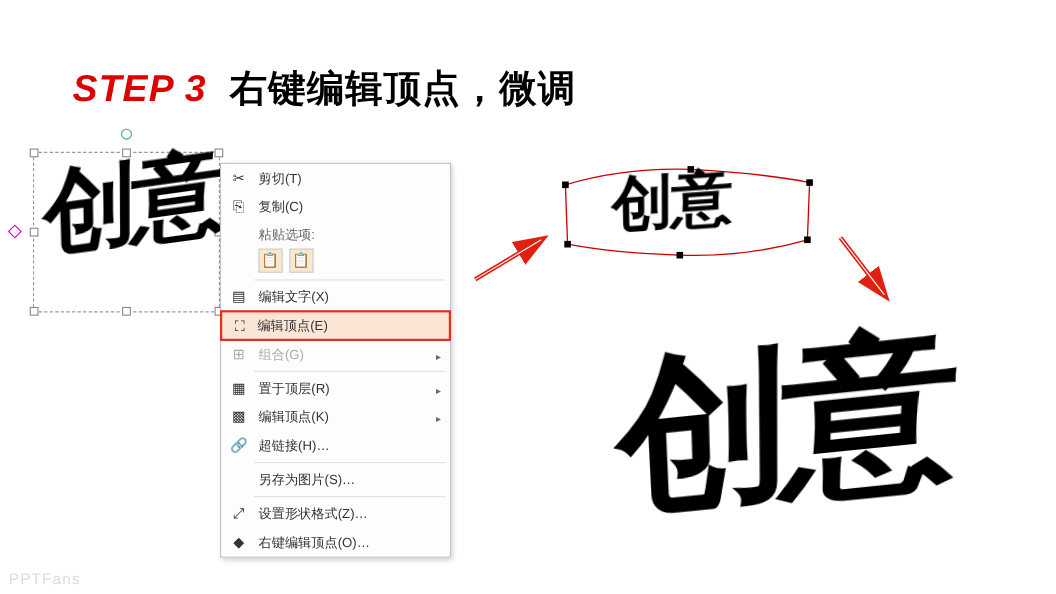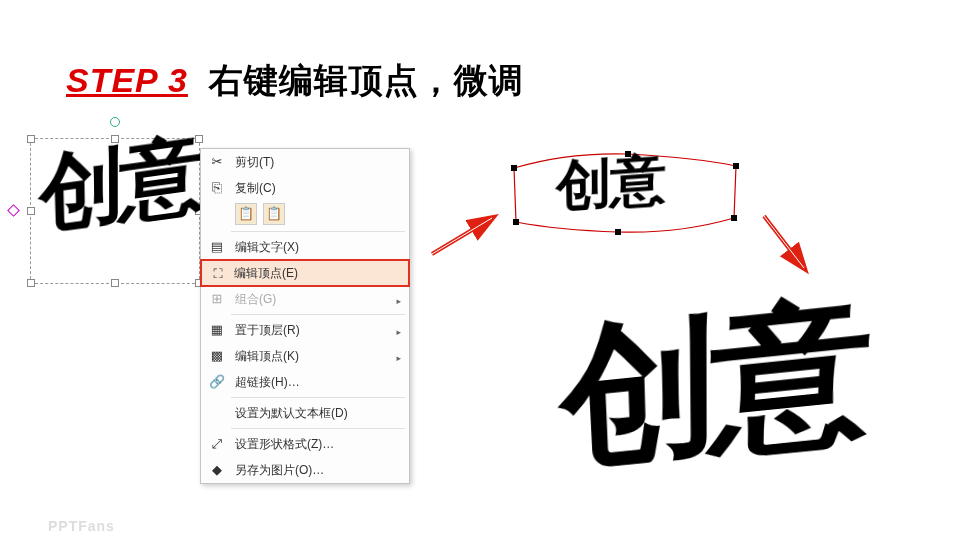--- a/index.html
+++ b/index.html
@@ -1,19 +1,19 @@
 <!DOCTYPE html>
 <html><head>
 <meta charset="utf-8">
 <style>
   * { margin: 0; padding: 0; box-sizing: border-box; }
   body { width: 960px; height: 540px; background: #fff; font-family: "Microsoft YaHei", sans-serif; position: relative; overflow: hidden; }
   
   .title { position: absolute; top: 58px; left: 66px; font-size: 34px; font-weight: 900; color: #000; letter-spacing: 1px; }
-  .title .red { color: #d00; font-weight: 900; font-style: italic; text-decoration: underline; }
+  .title .red { color: #d00; font-weight: 900; font-style: italic; }
   
   .wordart-box { position: absolute; top: 138px; left: 30px; width: 170px; height: 146px; border: 1px dashed #999; background: #fff; }
   .wordart-box .handle { width: 8px; height: 8px; background: #fff; border: 1px solid #888; position: absolute; }
   .wordart-box .h-tl { top: -4px; left: -4px; }
   .wordart-box .h-tr { top: -4px; right: -4px; }
   .wordart-box .h-bl { bottom: -4px; left: -4px; }
   .wordart-box .h-br { bottom: -4px; right: -4px; }
   .wordart-box .h-t { top: -4px; left: 50%; margin-left: -4px; }
   .wordart-box .h-b { bottom: -4px; left: 50%; margin-left: -4px; }
   .wordart-box .h-l { top: 50%; left: -4px; margin-top: -4px; }
@@ -35,21 +35,21 @@
   
   .arrow1 { position: absolute; top: 210px; left: 428px; }
   .arrow2 { position: absolute; top: 210px; left: 758px; }
   
   .edit-points-box { position: absolute; top: 148px; left: 508px; width: 234px; height: 96px; }
   .edit-points-box svg { position: absolute; top: 0; left: 0; }
   .edit-points-text { font-size: 56px; font-weight: 900; color: #000; position: absolute; top: -2px; left: 48px; letter-spacing: -2px; transform: perspective(400px) rotateX(-10deg) skewY(-4deg); }
   
   .final-text { position: absolute; top: 280px; left: 560px; font-size: 160px; font-weight: 900; color: #000; letter-spacing: -10px; transform: perspective(600px) rotateX(-14deg) skewY(-6deg); transform-origin: center; }
   
-  .watermark { position: absolute; bottom: 6px; left: 8px; color: #ddd; font-size: 14px; letter-spacing: 1px; font-weight: 700; margin-left: 40px; }
+  .watermark { position: absolute; bottom: 6px; left: 8px; color: #ddd; font-size: 14px; letter-spacing: 1px; font-weight: 400; }
 </style>
 </head>
 <body>
 
 <div class="title">
   <span class="red">STEP 3</span>&nbsp;
   <span>右键编辑顶点，微调</span>
 </div>
 
 <div class="wordart-box">
@@ -62,37 +62,38 @@
   <div class="handle h-l"></div>
   <div class="handle h-r"></div>
   <div class="handle rot"></div>
   <div class="handle adj"></div>
   <div class="wordart-text">创意</div>
 </div>
 
 <div class="context-menu">
   <div class="item"><span class="icon">✂</span><span>剪切(T)</span></div>
   <div class="item"><span class="icon">⎘</span><span>复制(C)</span></div>
+  <div class="section-label"><span>粘贴选项:</span></div>
   <div class="paste-icons">
     <span>📋</span>
     <span>📋</span>
   </div>
   <div class="sep"></div>
   <div class="item"><span class="icon">▤</span><span>编辑文字(X)</span></div>
   <div class="item highlight"><span class="icon">⛶</span><span>编辑顶点(E)</span></div>
   <div class="item disabled"><span class="icon">⊞</span><span>组合(G)</span><span class="arrow">▸</span></div>
   <div class="sep"></div>
   <div class="item"><span class="icon">▦</span><span>置于顶层(R)</span><span class="arrow">▸</span></div>
   <div class="item"><span class="icon">▩</span><span>编辑顶点(K)</span><span class="arrow">▸</span></div>
   <div class="item"><span class="icon">🔗</span><span>超链接(H)…</span></div>
   <div class="sep"></div>
-  <div class="item"><span>设置为默认文本框(D)</span></div>
+  <div class="item"><span>另存为图片(S)…</span></div>
   <div class="sep"></div>
   <div class="item"><span class="icon">⤢</span><span>设置形状格式(Z)…</span></div>
-  <div class="item"><span class="icon">◆</span><span>另存为图片(O)…</span></div>
+  <div class="item"><span class="icon">◆</span><span>右键编辑顶点(O)…</span></div>
 </div>
 
 <svg class="arrow1" width="76" height="50">
   <defs>
       <marker id="ah1" markerWidth="10" markerHeight="10" refX="6" refY="3" orient="auto">
         <path d="M0,0 L8,3 L0,6 Z" fill="#e02010"></path>
       </marker>
     </defs>
   <line x1="4" y1="44" x2="64" y2="8" stroke="#e02010" stroke-width="4" marker-end="url(#ah1)"></line>
   <line x1="4" y1="44" x2="64" y2="8" stroke="#fff" stroke-width="1"></line>

